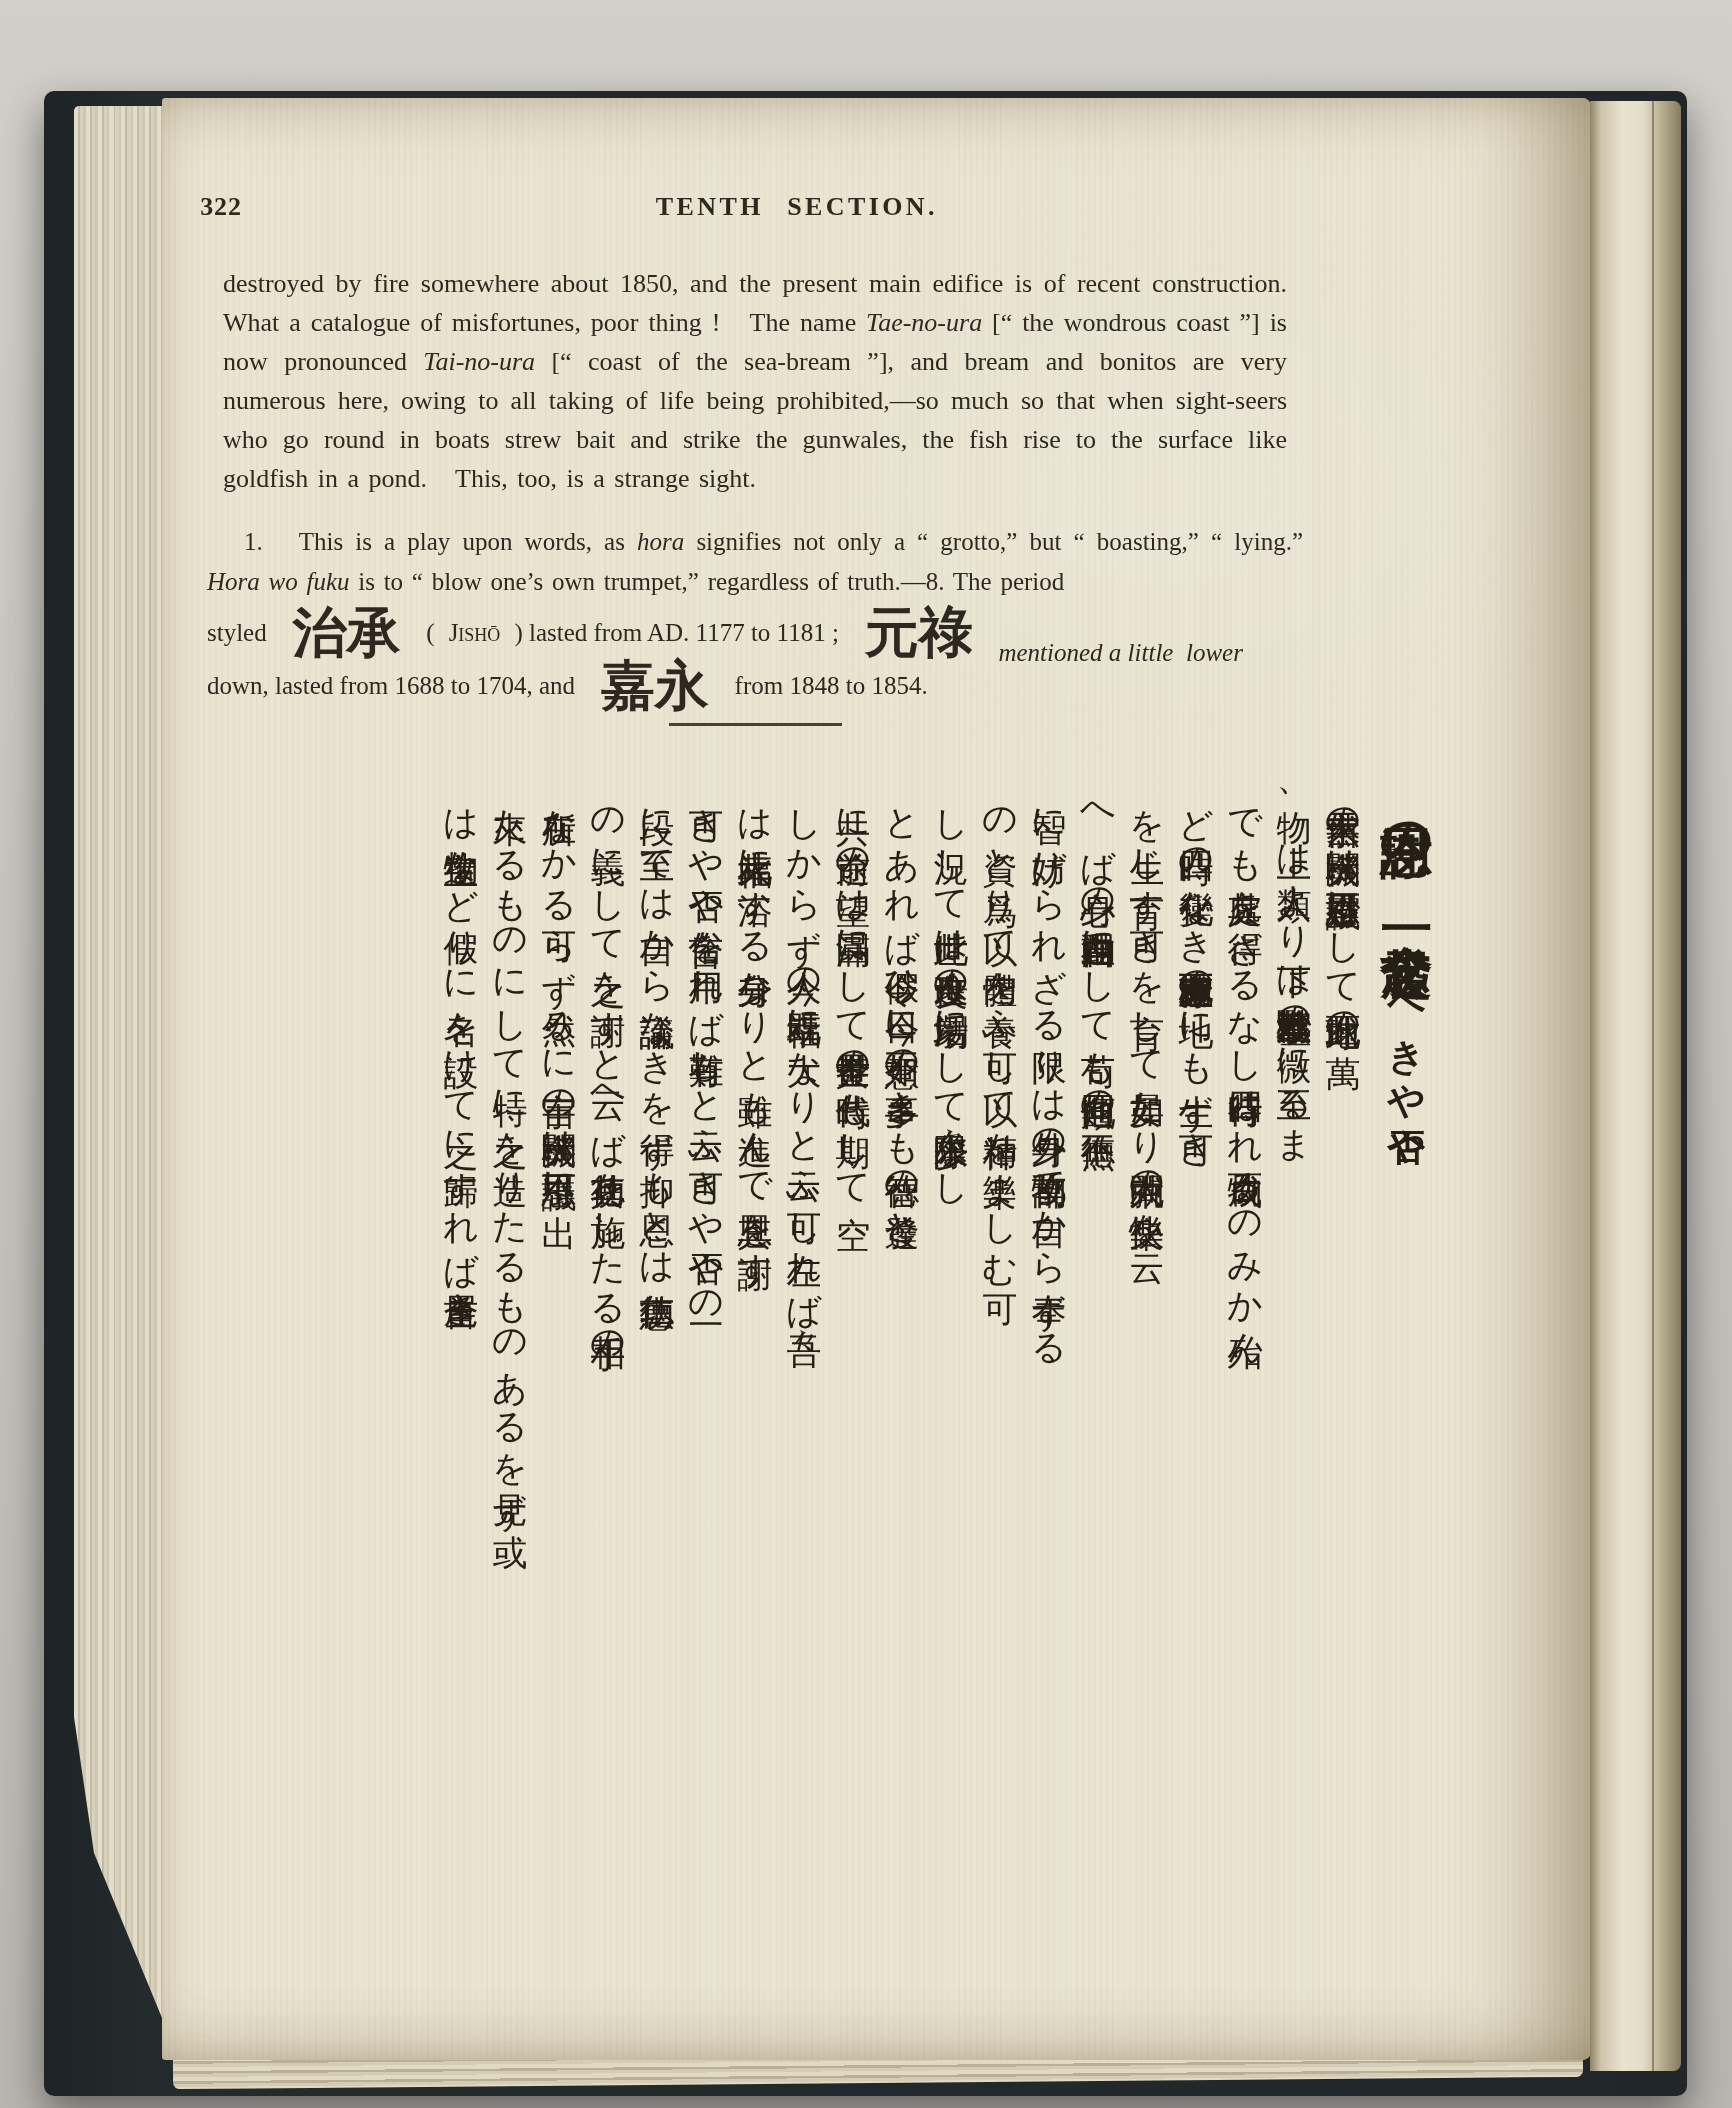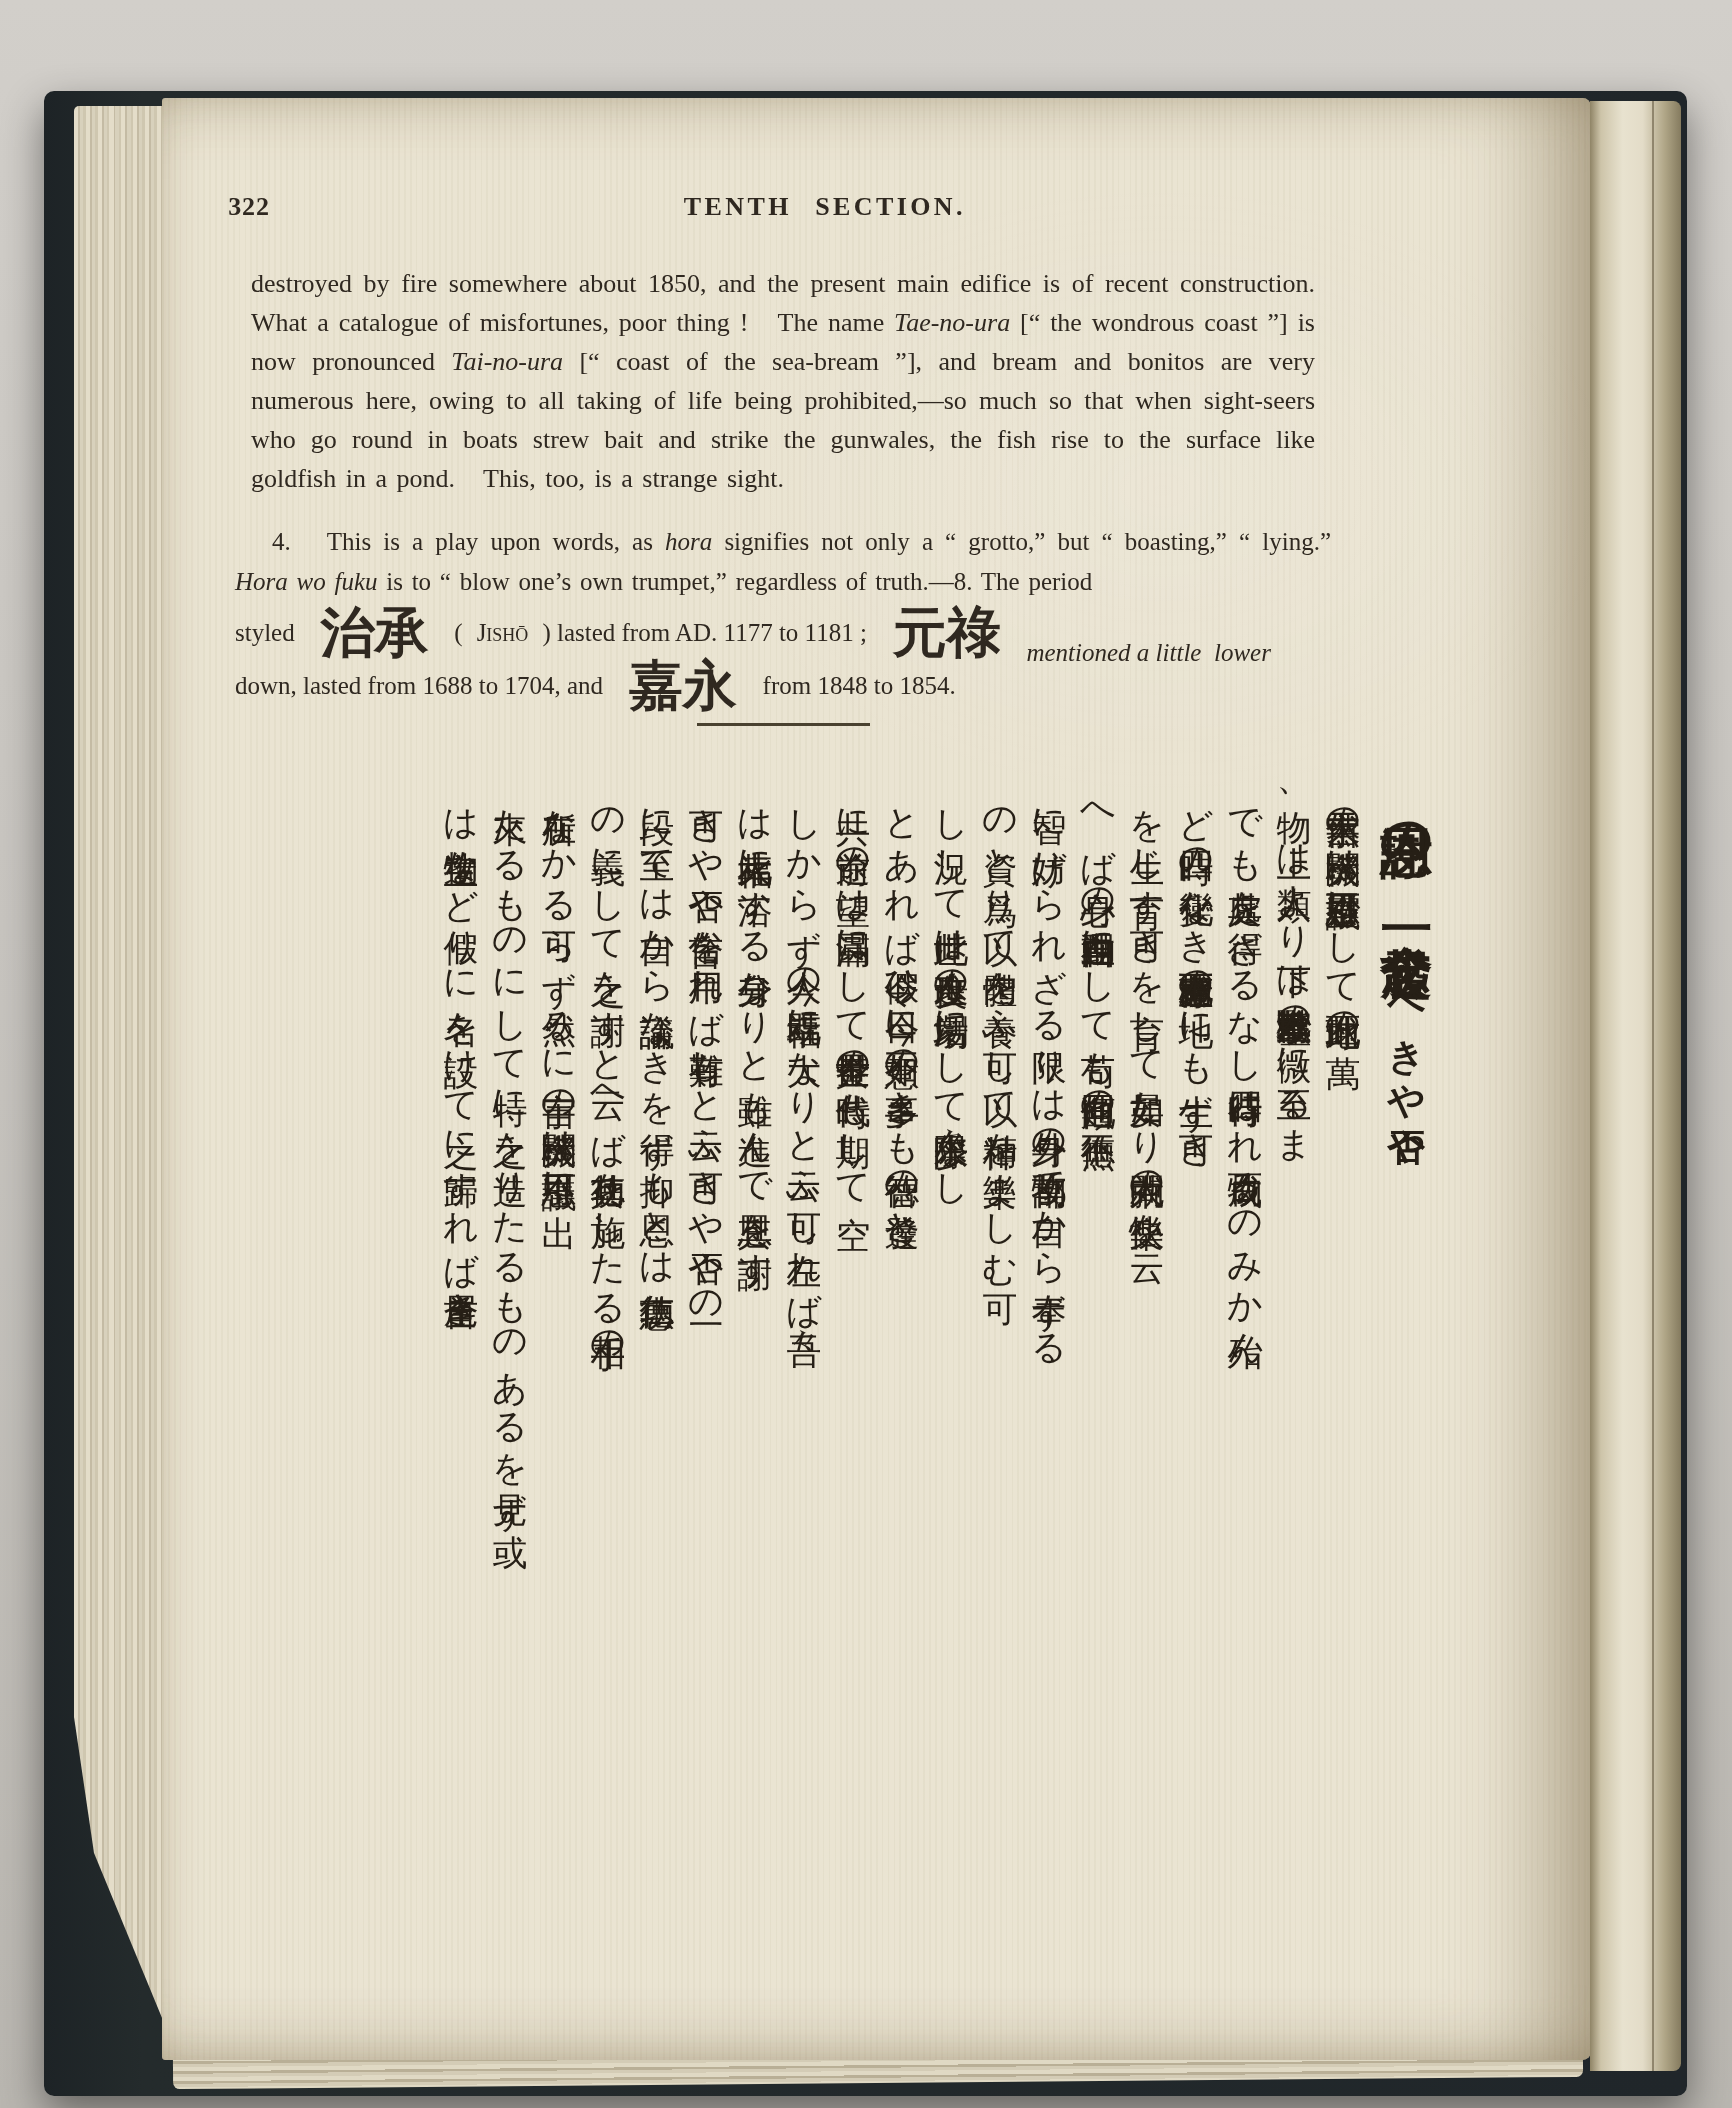--- a/index.html
+++ b/index.html
@@ -46,21 +46,21 @@
     position:absolute;left:1590px;top:101px;width:91px;height:1970px;
     background:linear-gradient(90deg,#8f8466 0%,#cdc4a9 12%,#e8e2cf 36%,#e3dcc8 58%,#b0a687 82%,#857b5f 100%);
     border-radius:0 7.6px 7.6px 0;
   }
   .sliver::after{
     content:"";position:absolute;top:0;bottom:0;left:68%;width:2.5px;
     background:rgba(70,60,35,.45);
   }
   
   .text-col{
-    position:absolute;left:235px;top:192px;width:1096px;color:#2f2820;
+    position:absolute;left:207px;top:192px;width:1096px;color:#2f2820;
   }
   .head-row{position:relative;height:35px;}
   .pagenum{position:absolute;left:-6.7px;top:0;font-size:26px;font-weight:600;letter-spacing:0.8px;}
   .running-head{
     position:absolute;left:50%;top:0;transform:translateX(-38%);
     font-size:26px;letter-spacing:3.4px;word-spacing:13.5px;font-weight:600;margin-left:8px;
   }
   .main-par{
     margin:37px 16px 0;font-size:26px;line-height:39px;text-align:justify;
     word-spacing:3px;white-space:pre-wrap;
@@ -111,21 +111,21 @@
 
   <div class="text-col">
     <div class="head-row">
       <span class="pagenum">322</span>
       <span class="running-head">TENTH  SECTION.</span>
     </div>
 
     <p class="main-par"><span>destroyed by fire somewhere about 1850, and the present main edifice is of recent construction.  What a catalogue of misfortunes, poor thing !   The name </span><span class="em">Tae-no-ura</span><span> [“ the wondrous coast ”] is now pronounced </span><span class="em">Tai-no-ura</span><span> [“ coast of the sea-bream ”], and bream and bonitos are very numerous here, owing to all taking of life being prohibited,—so much so that when sight-seers who go round in boats strew bait and strike the gunwales, the fish rise to the surface like goldfish in a pond.   This, too, is a strange sight.</span></p>
 
 
-    <p class="note-par"><span>4.   This is a play upon words, as </span><span class="em">hora</span><span> signifies not only a “ grotto,” but “ boasting,” “ lying.”   </span><span class="em">Hora wo fuku</span><span> is to “ blow one’s own trumpet,” regardless of truth.—8. The period</span></p>
+    <p class="note-par"><span>1.   This is a play upon words, as </span><span class="em">hora</span><span> signifies not only a “ grotto,” but “ boasting,” “ lying.”   </span><span class="em">Hora wo fuku</span><span> is to “ blow one’s own trumpet,” regardless of truth.—8. The period</span></p>
 
     <div class="note-row"><span>styled</span><span class="big-kanji">治承</span><span>(</span><span class="sc">Jishō</span><span>) lasted from AD. 1177 to 1181 ;</span><span class="big-kanji">元祿</span><span class="raise">mentioned a little  lower</span></div>
     <div class="note-row"><span>down, lasted from 1688 to 1704, and</span><span class="big-kanji">嘉永</span><span>from 1848 to 1854.</span></div>
 
     <div class="divider"></div>
   </div>
 
   <div class="jp-block">
     <p class="jp-title-col"><span>謝恩の　一念發起す</span><span class="jp-title-small">べきや否や</span></p>
     <span><p class="jp-col">宇宙天然の大機關は靈妙不可思議にして此地球面の萬</p><p class="jp-col">物、上は人類より下は禽獸草木土砂塵埃の微に至るま</p><p class="jp-col">でも其處を得ざるなし四時行はれ百物成るのみか殆ん</p><p class="jp-col">ど四時の變化なき南北兩極赤道直下の地にも生ず可き</p><p class="jp-col">を生じ育す可きを育して晏如たり就中人間の快樂を云</p><p class="jp-col">へば心身の運動自由自在にして苟も同類自他の不徳無</p><p class="jp-col">智に妨げられざる限りは身外の萬物都て自から奉ずる</p><p class="jp-col">の資と爲り以て肉體を養ふ可し以て精神を樂ましむ可</p><p class="jp-col">し況して此世は進歩改良の活劇場にして歩々際限なし</p><p class="jp-col">とあれば假令ひ今日に不如意の事多きも智徳の發達と</p><p class="jp-col">共に前途の望は圓滿にして黃金世界の時代も期して空</p><p class="jp-col">しからず今人の幸福既に大なりと云ふ可し左れば吾々</p><p class="jp-col">は此大幸福に浴する身分なりと雖も進んで其恩を謝す</p><p class="jp-col">可きや否や俗言を用れば難有しと云ふ可きや否やの一</p><p class="jp-col">段に至ては自から議論なきを得ず抑も恩とは仁惠功徳</p><p class="jp-col">の義にして之を謝すと云へば其功徳を施したる相手の</p><p class="jp-col">所在なかる可らず然るに宇宙の大機關は不可思議に出</p><p class="jp-col">來たるものにして特に之を造りたるものあるを見ず或</p><p class="jp-col">は造物主など假りに名を設けて之に歸すれば首尾全き</p></span>

